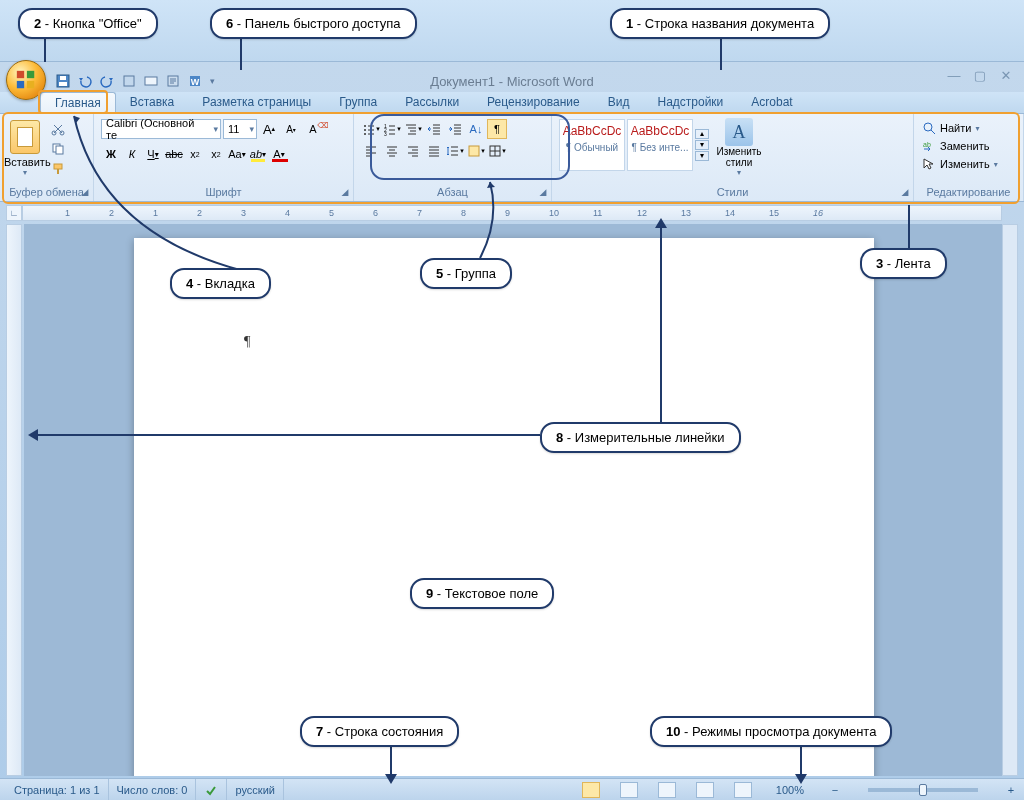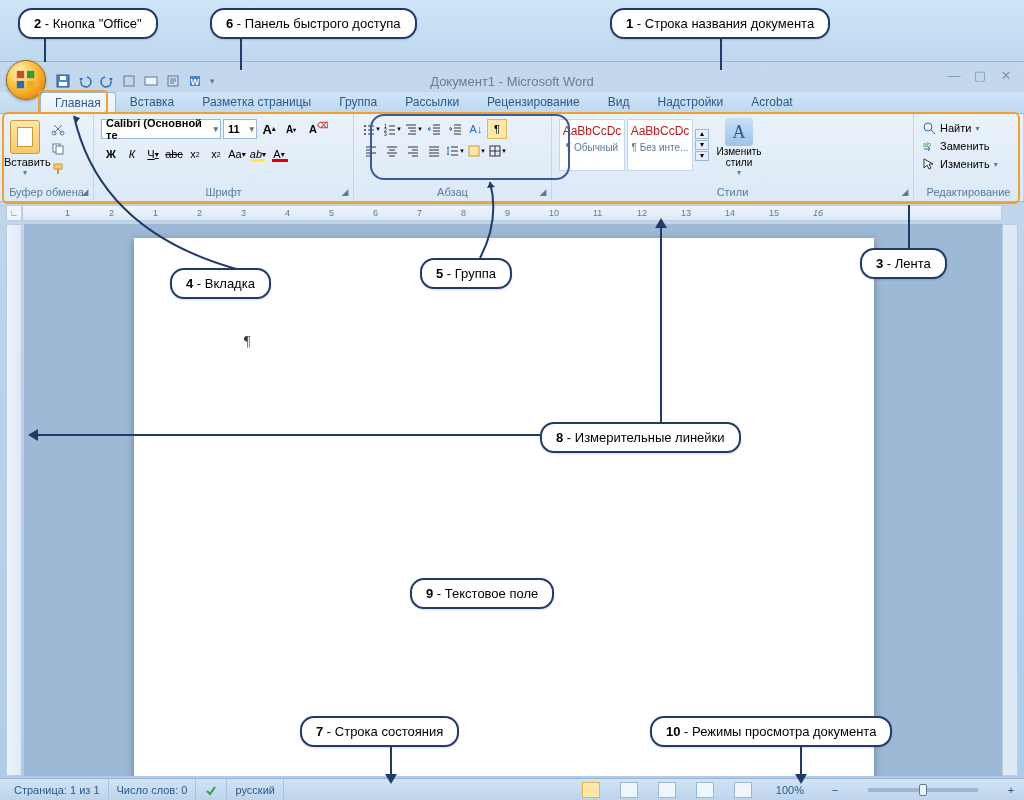--- a/index.html
+++ b/index.html
@@ -120,21 +120,21 @@
   .paste-btn { width:42px; text-align:center; padding-top:4px; }
   .paste-btn .icon { width:30px;height:34px;margin:0 auto 2px;
     background: linear-gradient(#fde8a7,#fbc76a);
     border:1px solid #c89a3a;border-radius:3px;position:relative;}
   .paste-btn .icon::after{content:"";position:absolute;left:6px;top:6px;right:6px;bottom:6px;
     background:#fff;border:1px solid #c89a3a;}
   .clip-side { display:flex;flex-direction:column;gap:2px;padding:4px 2px;}
   .mini-btn{width:20px;height:18px;display:flex;align-items:center;justify-content:center;}
   
   .g-font { width: 260px; }
-  .font-row1{display:flex;gap:2px;align-items:center;padding:3px;font-weight:bold;}
+  .font-row1{display:flex;gap:2px;align-items:center;padding:3px;}
   .combo{height:20px;border:1px solid #9bb9d7;background:#fff;font-size:11px;
     display:flex;align-items:center;padding:0 14px 0 4px;position:relative;}
   .combo::after{content:"▾";position:absolute;right:2px;color:#5a7aa0;font-size:9px;}
   .combo.font-name{width:120px;}
   .combo.font-size{width:34px;}
   .sq-btn{width:20px;height:20px;border:1px solid transparent;
     display:flex;align-items:center;justify-content:center;font-size:11px;}
   .font-row2{display:flex;gap:1px;padding:2px 3px;flex-wrap:wrap;align-items:center;}
   .bold{font-weight:bold;} .italic{font-style:italic;} .underline{text-decoration:underline;}
   .strike{text-decoration:line-through;}

